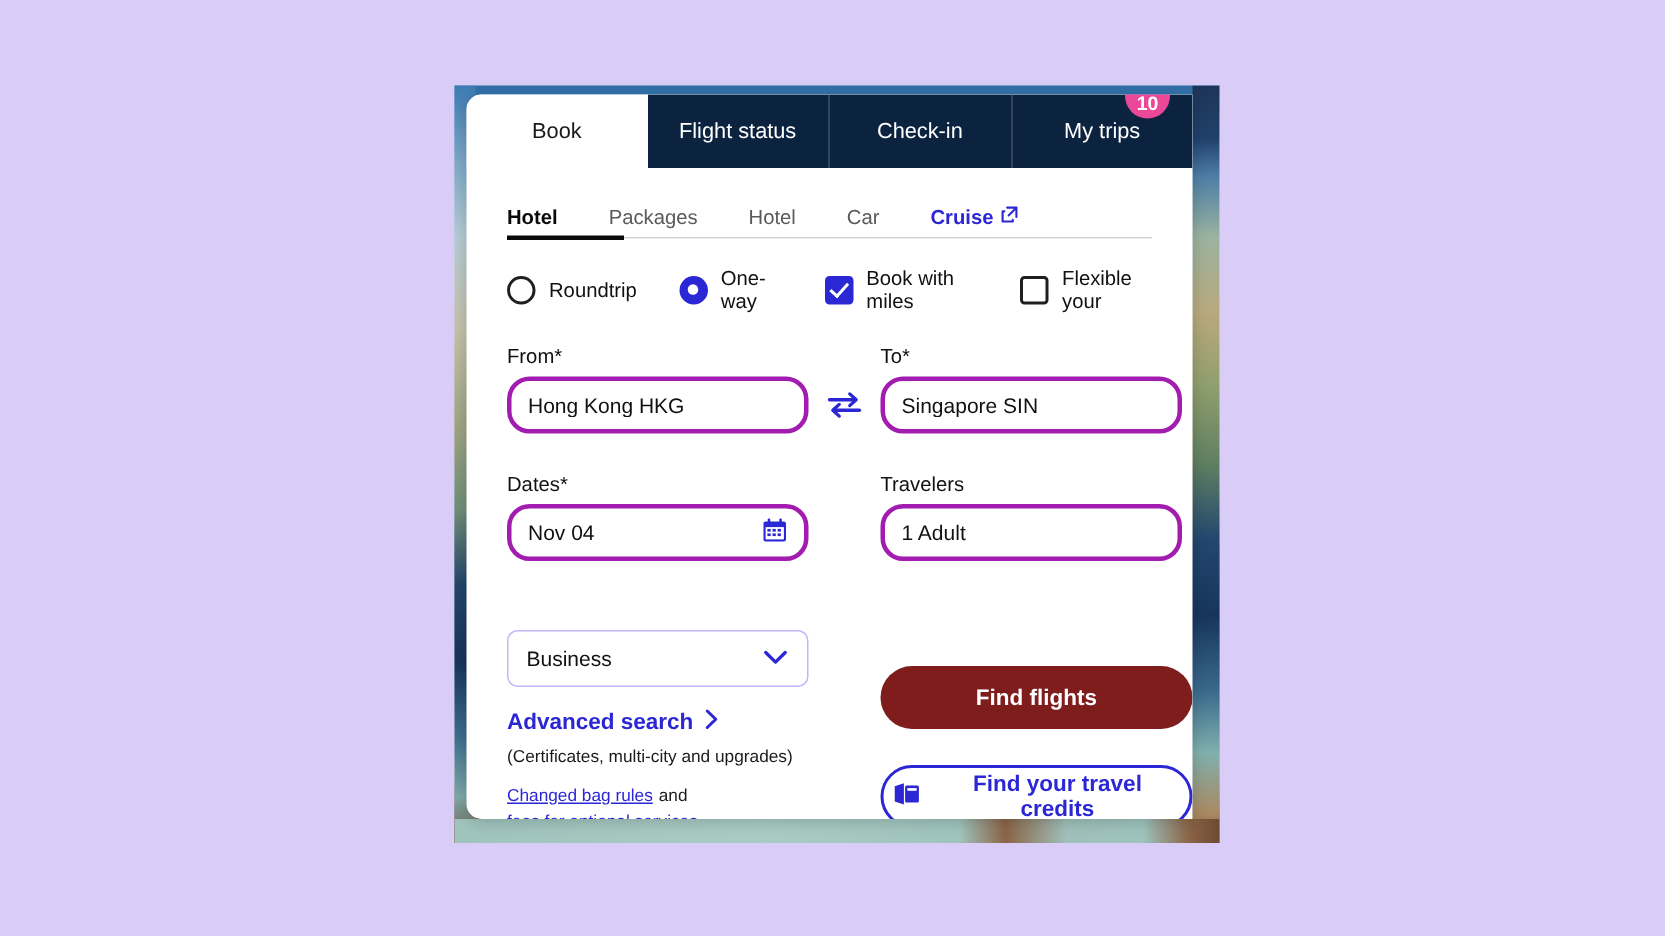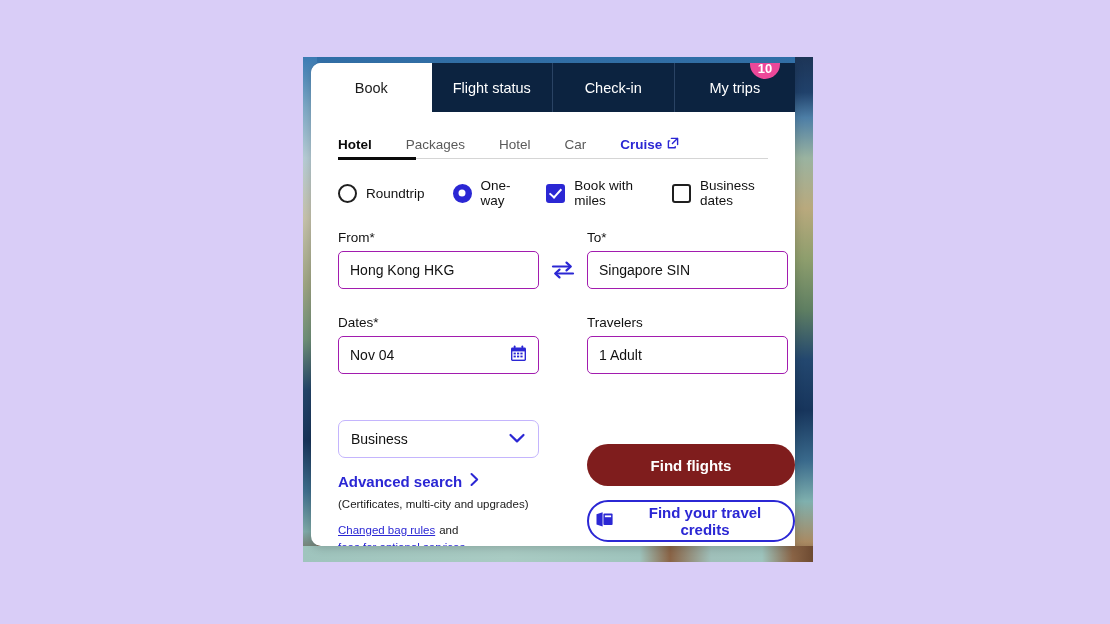--- a/index.html
+++ b/index.html
@@ -239,22 +239,22 @@
   }
   .field-label {
     font-size: 13.5px;
     color: #111;
     margin-bottom: 6px;
     display: block;
   }
   .input-box {
     width: 100%;
     height: 38px;
-    border: 1px solid #a21caf;
-    border-radius: 5px;
+    border: 3px solid #a21caf;
+    border-radius: 15px;
     background:#fff;
     display:flex;
     align-items:center;
     padding: 0 11px;
     font-size: 14px;
     color: #111;
     position: relative;
     cursor: text;
   }
   .input-box .val { flex:1; white-space: nowrap; overflow: hidden; }
@@ -354,21 +354,21 @@
     color:#2b27d4;
     border: 2px solid #2b27d4;
     font-size: 15px;
     font-weight: bold;
     font-family: "Liberation Sans", sans-serif;
     cursor:pointer;
     display:flex;
     align-items:center;
     justify-content:flex-end;
     gap: 9px;
-    margin-top: 14px;
+    margin-top: 24px;
   }
 </style>
 </head>
 <body>
 
 <div id="stage">
 
   <div class="photo-backdrop">
     <div class="strip-left"></div>
     <div class="strip-right"></div>
@@ -430,21 +430,21 @@
         <div class="option">
           <span class="radio checked"></span>
           <span>One-way</span>
         </div>
         <div class="option">
           <span class="checkbox checked"></span>
           <span>Book with miles</span>
         </div>
         <div class="option">
           <span class="checkbox"></span>
-          <span>Business dates</span>
+          <span>Flexible your</span>
         </div>
       </div>
 
       <div class="field-row">
         <div class="field">
           <span class="field-label">From*</span>
           <div class="input-box" title="From">
             <span class="val">Hong Kong HKG</span>
           </div>
         </div>

